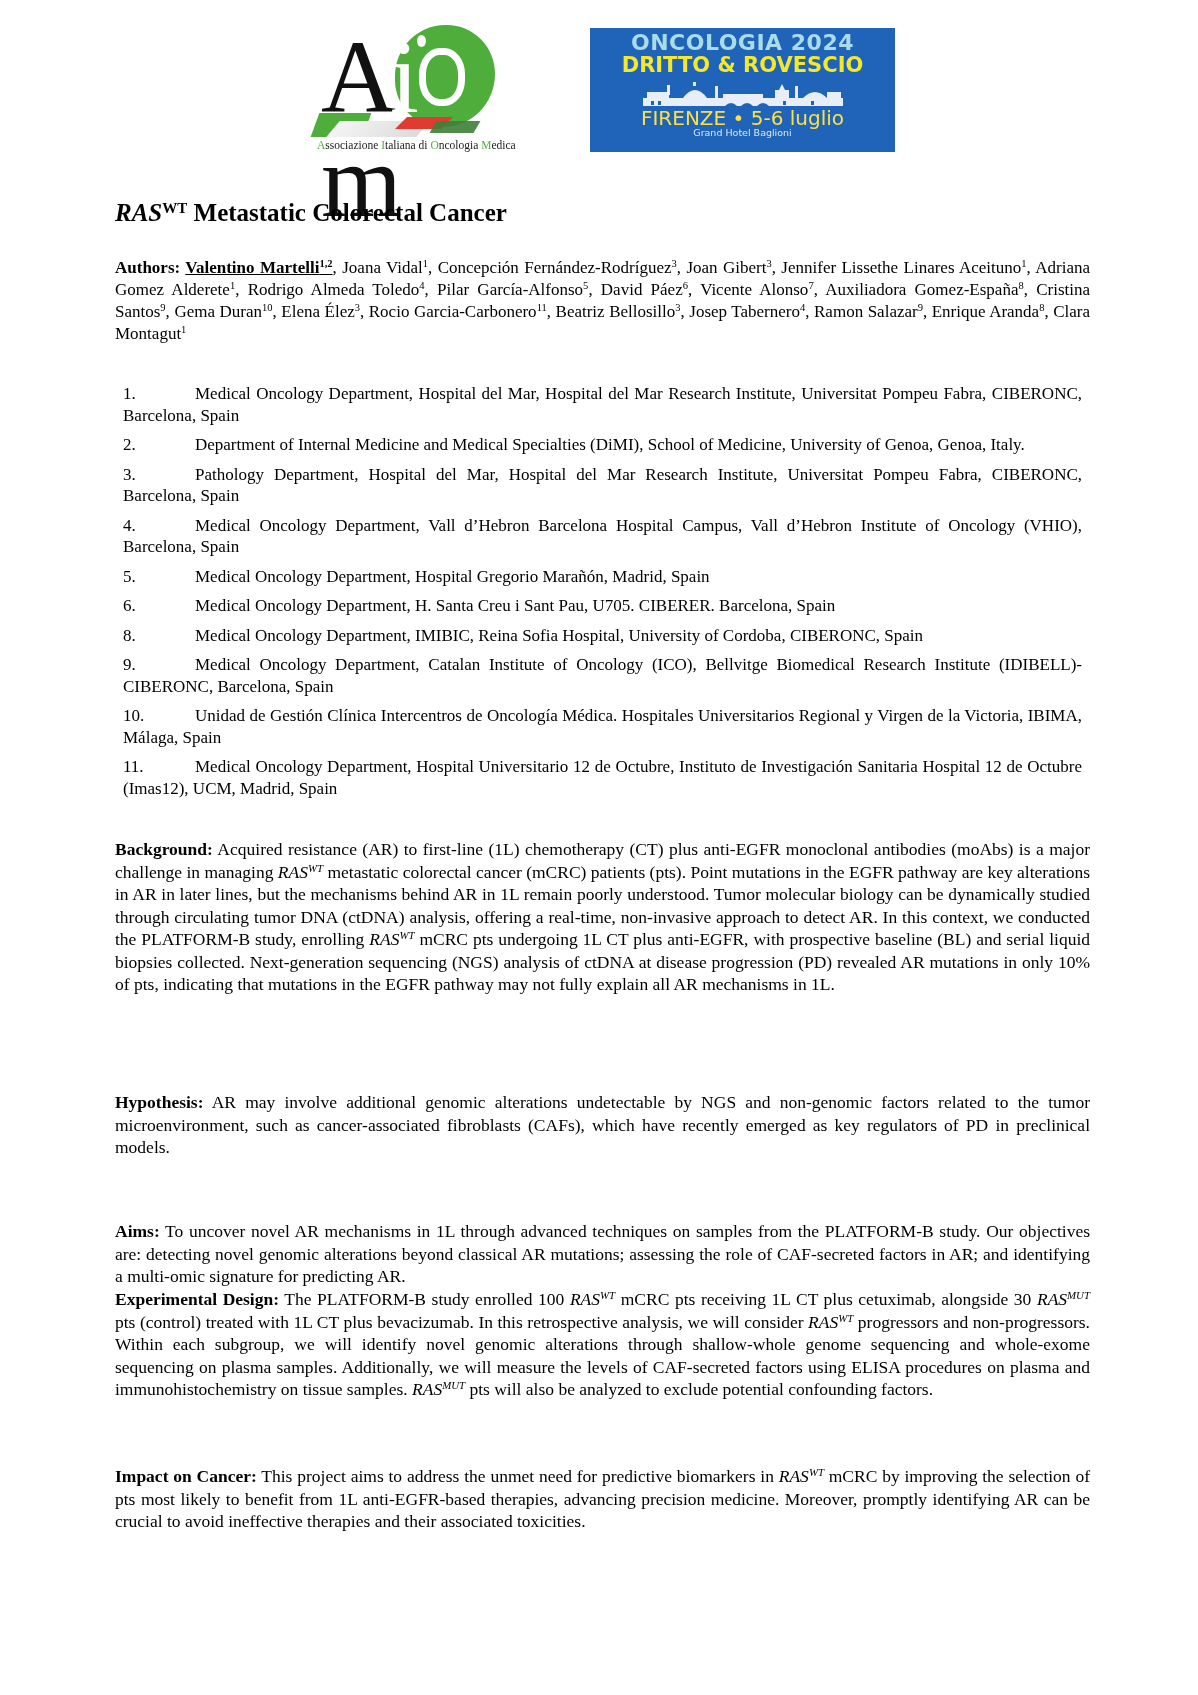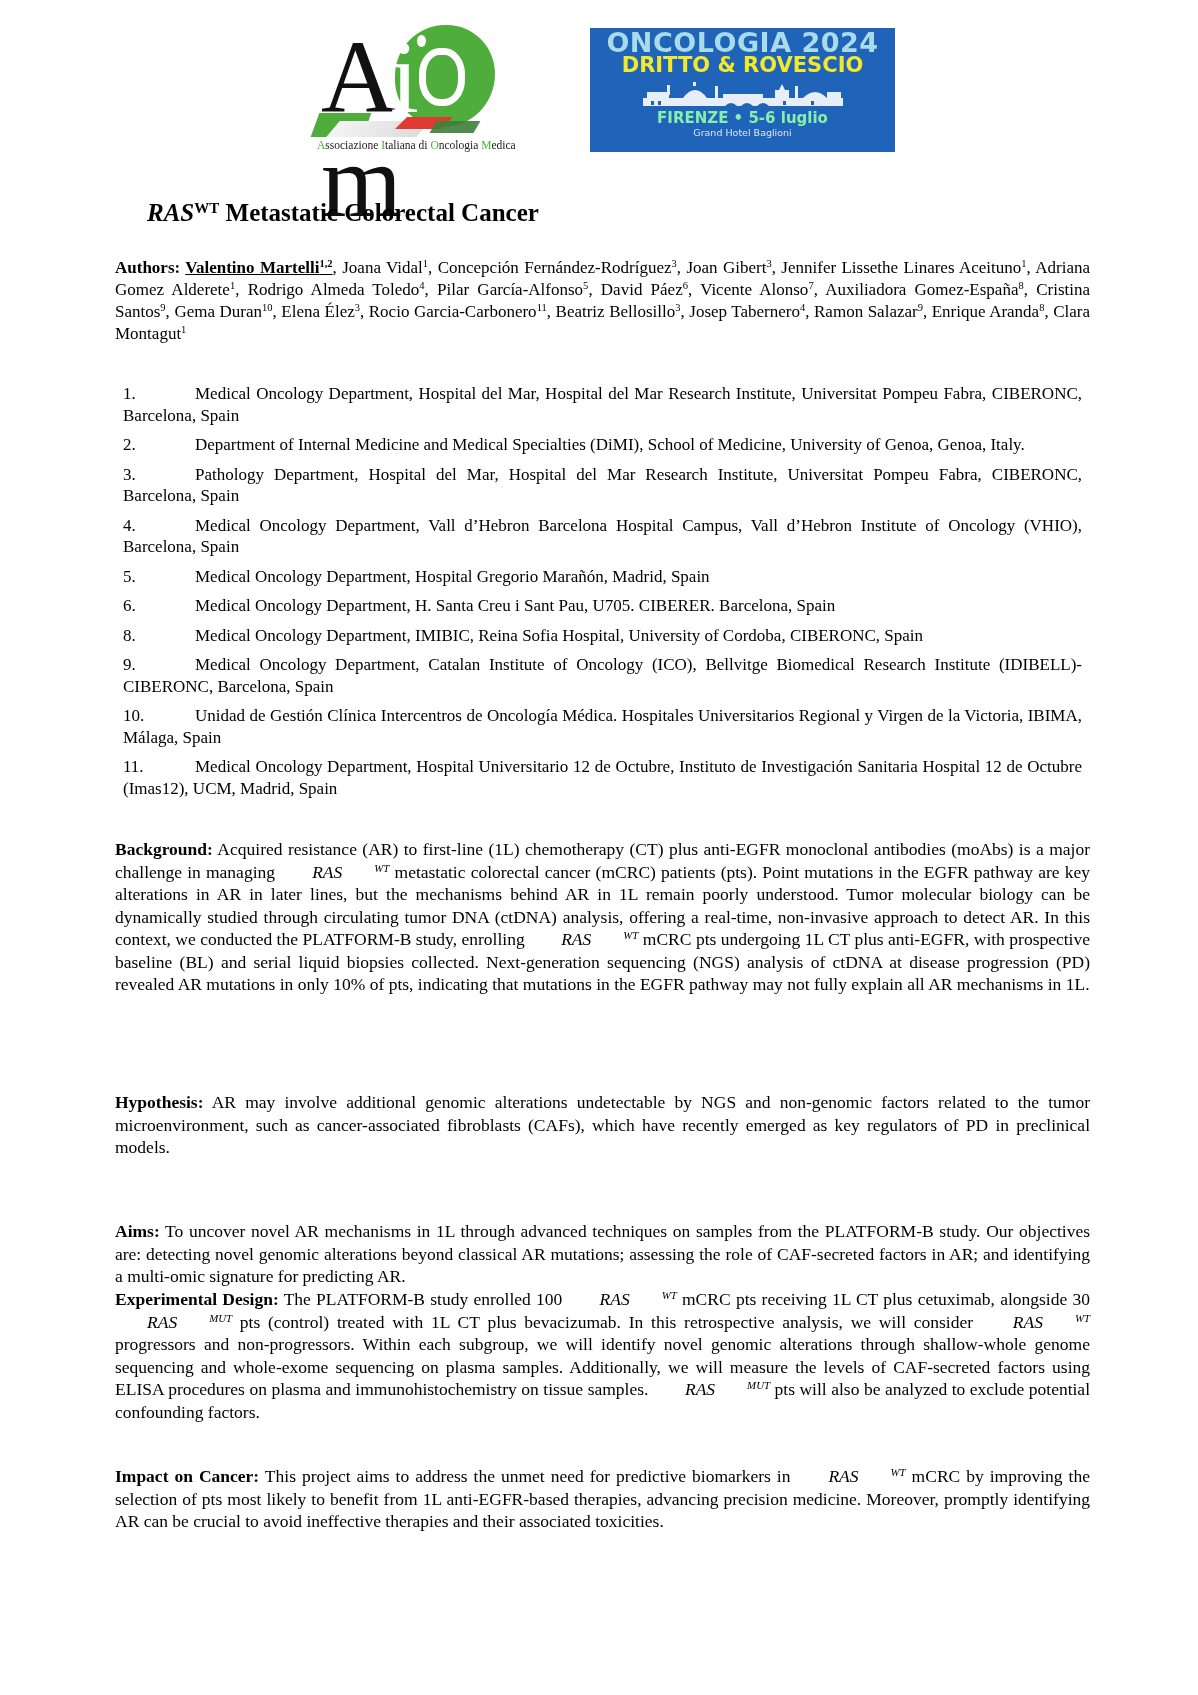--- a/index.html
+++ b/index.html
@@ -102,59 +102,59 @@
       position: absolute;
       left: 590px; top: 21px;
       width: 305px; height: 124px;
       background: #1f64b8;
       font-family: "DejaVu Sans", "Liberation Sans", sans-serif;
       text-align: center;
       overflow: hidden;
     }
     .banner .l1 {
       margin-top: 4px;
-      font-size: 27px;
+      font-size: 22px;
       font-weight: bold;
       color: #a9dbe8;
       line-height: 22px;
       letter-spacing: 0.5px;
     }
     .banner .l2 {
       font-size: 21px;
       font-weight: bold;
       color: #f4e82c;
       line-height: 22px;
     }
     .banner .skyline {
       margin: 6px auto 0;
       width: 200px; height: 28px;
       display: block;
     }
     .banner .l3 {
-      font-size: 15px;
-      font-weight: bold;
-      color: #86efac;
+      font-size: 20px;
+      font-weight: normal;
+      color: #fde047;
       line-height: 17px;
     }
     .banner .l4 {
       font-size: 9.5px;
       color: #dde7f3;
       line-height: 12px;
     }
 
     
     .title {
       position: absolute;
       left: 0; top: 166px;
       width: 975px;
       font-size: 25px;
       font-weight: bold;
       line-height: 31px;
     }
-    .ras { font-style: italic; margin-left: 32px; }
+    .ras { font-style: italic; }
     sup { font-size: 0.62em; line-height: 0; vertical-align: 0.55em; }
     .title sup { font-size: 0.6em; }
 
     .authors {
       position: absolute;
       left: 0; top: 257px;
       width: 975px;
       font-size: 17px;
       line-height: 22px;
       text-align: justify;

